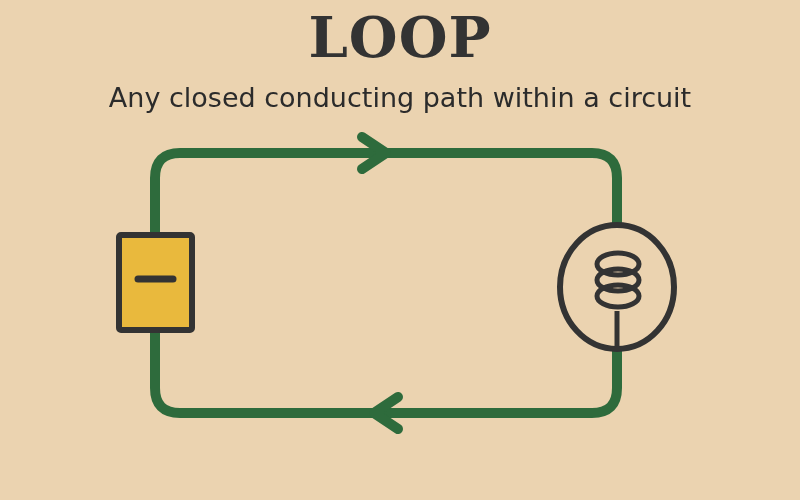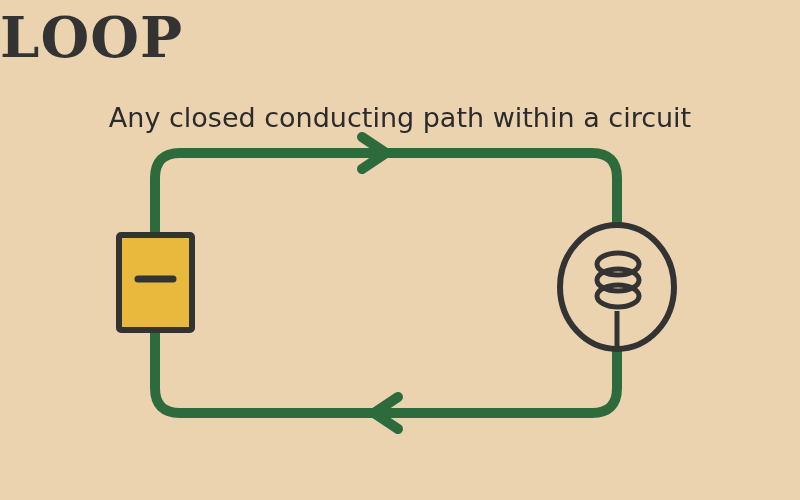--- a/index.html
+++ b/index.html
@@ -1,18 +1,18 @@
 <!DOCTYPE html>
 <html><head>
 <meta charset="utf-8">
 <style>
   html,body{margin:0;padding:0;}
   body{width:800px;height:500px;background:#ebd3b0;position:relative;overflow:hidden;}
-  .title{position:absolute;left:0;top:4px;width:800px;text-align:left;font-family:"DejaVu Serif","Liberation Serif",serif;font-weight:bold;font-size:56px;color:#333333;letter-spacing:1px;}
-  .subtitle{position:absolute;left:0;top:82px;width:800px;text-align:center;font-family:"DejaVu Sans","Liberation Sans",sans-serif;font-size:27px;color:#2b2b2b;margin-top:20px;}
+  .title{position:absolute;left:0;top:4px;width:800px;text-align:center;font-family:"DejaVu Serif","Liberation Serif",serif;font-weight:bold;font-size:56px;color:#333333;letter-spacing:1px;}
+  .subtitle{position:absolute;left:0;top:82px;width:800px;text-align:center;font-family:"DejaVu Sans","Liberation Sans",sans-serif;font-size:27px;color:#2b2b2b;}
   svg{position:absolute;left:0;top:0;}
 </style>
 </head>
 <body>
 
 <div class="title">LOOP</div>
 <div class="subtitle">Any closed conducting path within a circuit</div>
 
 <svg width="800" height="500" viewBox="0 0 800 500">
 

